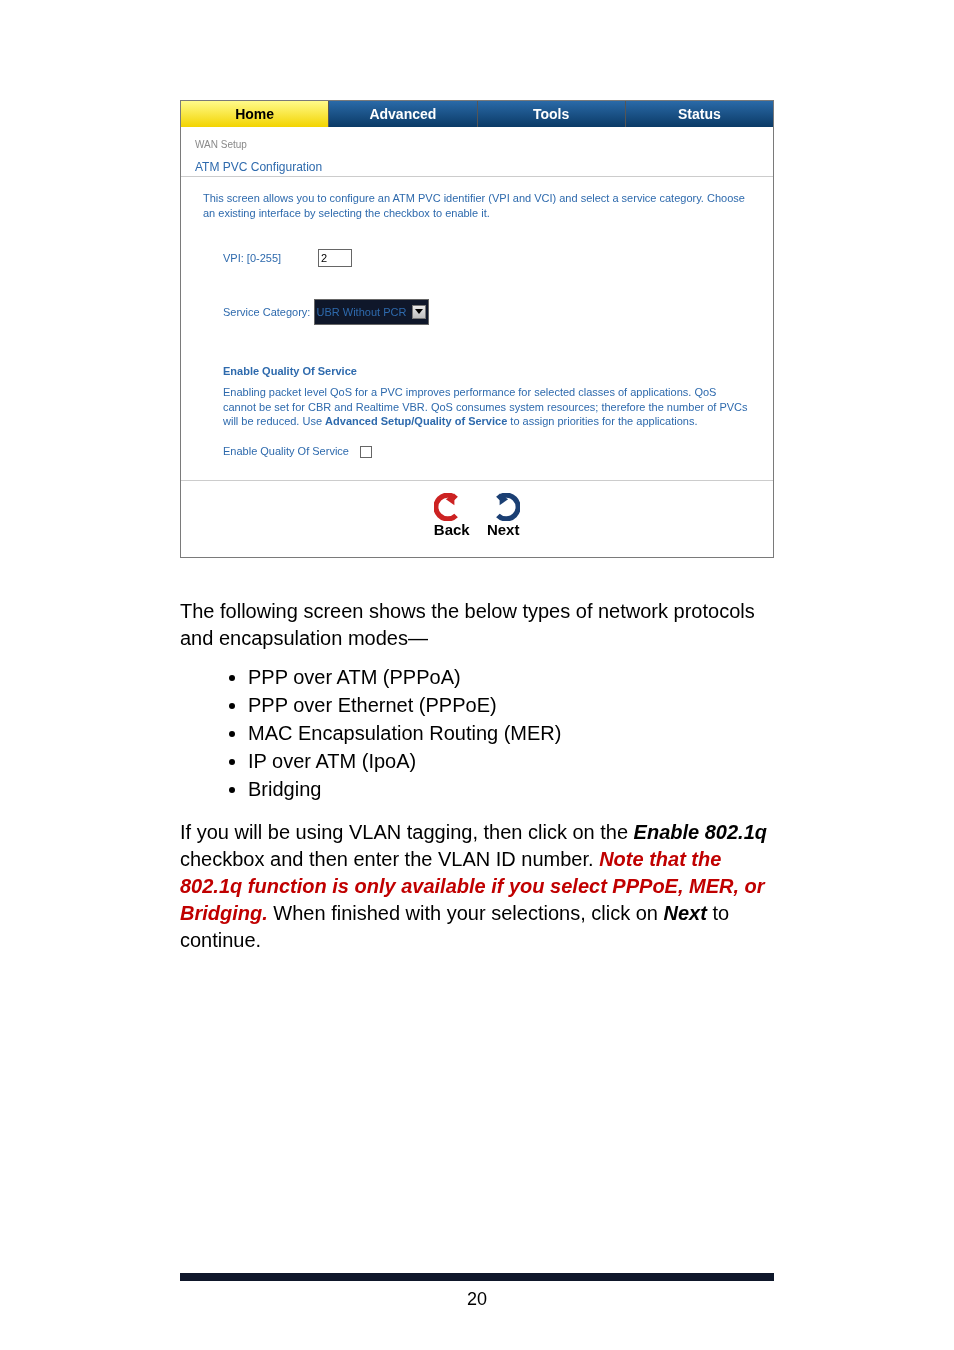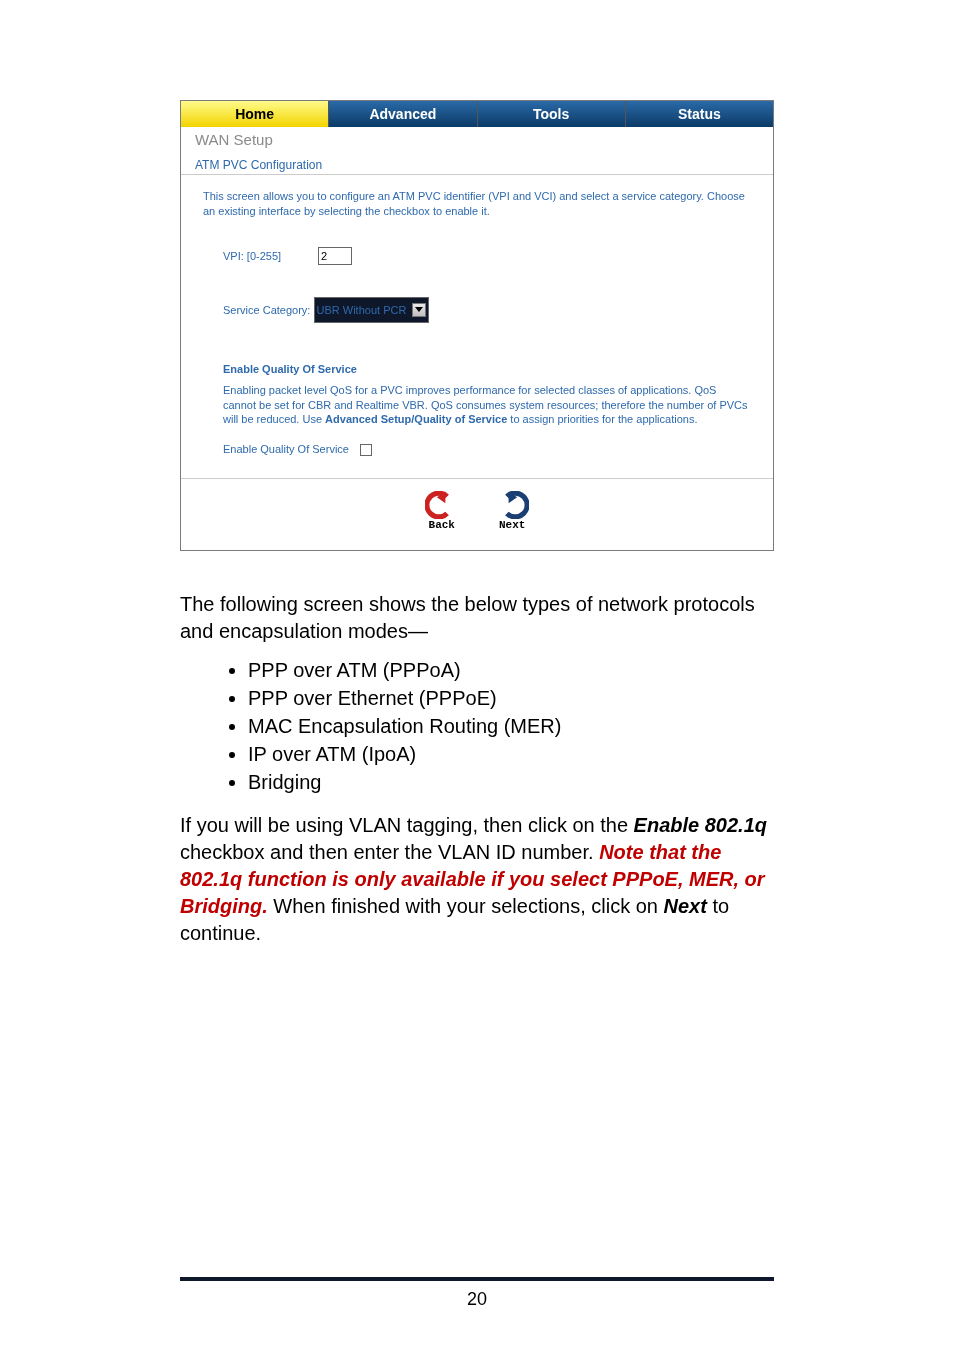--- a/index.html
+++ b/index.html
@@ -35,22 +35,22 @@
     .tab-home {
       background: linear-gradient(#fffb8a, #f2d400);
       color: #000;
     }
     .tab-other {
       background: linear-gradient(#2a6aa8, #0b3a66);
       color: #fff;
     }
     .section-title {
       color: #8a8a8a;
-      font-size: 15px;
-      padding: 4px 14px 6px;
+      font-size: 10px;
+      padding: 12px 14px 6px;
     }
     .subsection-title {
       color: #2e6aad;
       font-size: 12px;
       padding: 4px 14px 2px;
       border-bottom: 1px solid #ccc;
     }
     .content-region {
       padding: 14px 22px 10px;
       font-size: 11px;
@@ -119,25 +119,24 @@
       margin-left: 8px;
     }
     .nav-row {
       border-top: 1px solid #ccc;
       padding: 12px 0 18px;
       text-align: center;
     }
     .nav-btn {
       display: inline-block;
       text-align: center;
-      margin: 0 16px;
-      font-size: 11px;
+      margin: 0 6px;
+      font-size: 15px;
       font-weight: bold;
       color: #000;
-      font-family: Liberation Mono, monospace;
     }
     .arrow-canvas {
       width: 34px;
       height: 28px;
       display: block;
     }
     .body-text {
       font-family: Verdana, Arial, sans-serif;
       font-size: 20px;
       color: #000;
@@ -153,21 +152,21 @@
     .red-ital {
       color: #c00000;
       font-style: italic;
       font-weight: bold;
     }
     .footer {
       position: absolute;
       bottom: 40px;
       left: 180px;
       right: 180px;
-      border-top: 4px solid #0f172a;
+      border-top: 8px solid #0f172a;
       text-align: center;
       padding-top: 8px;
       font-size: 18px;
     }
     .row-spacer { height: 20px; }
   </style>
 </head>
 <body>
 
 <div class="page">

